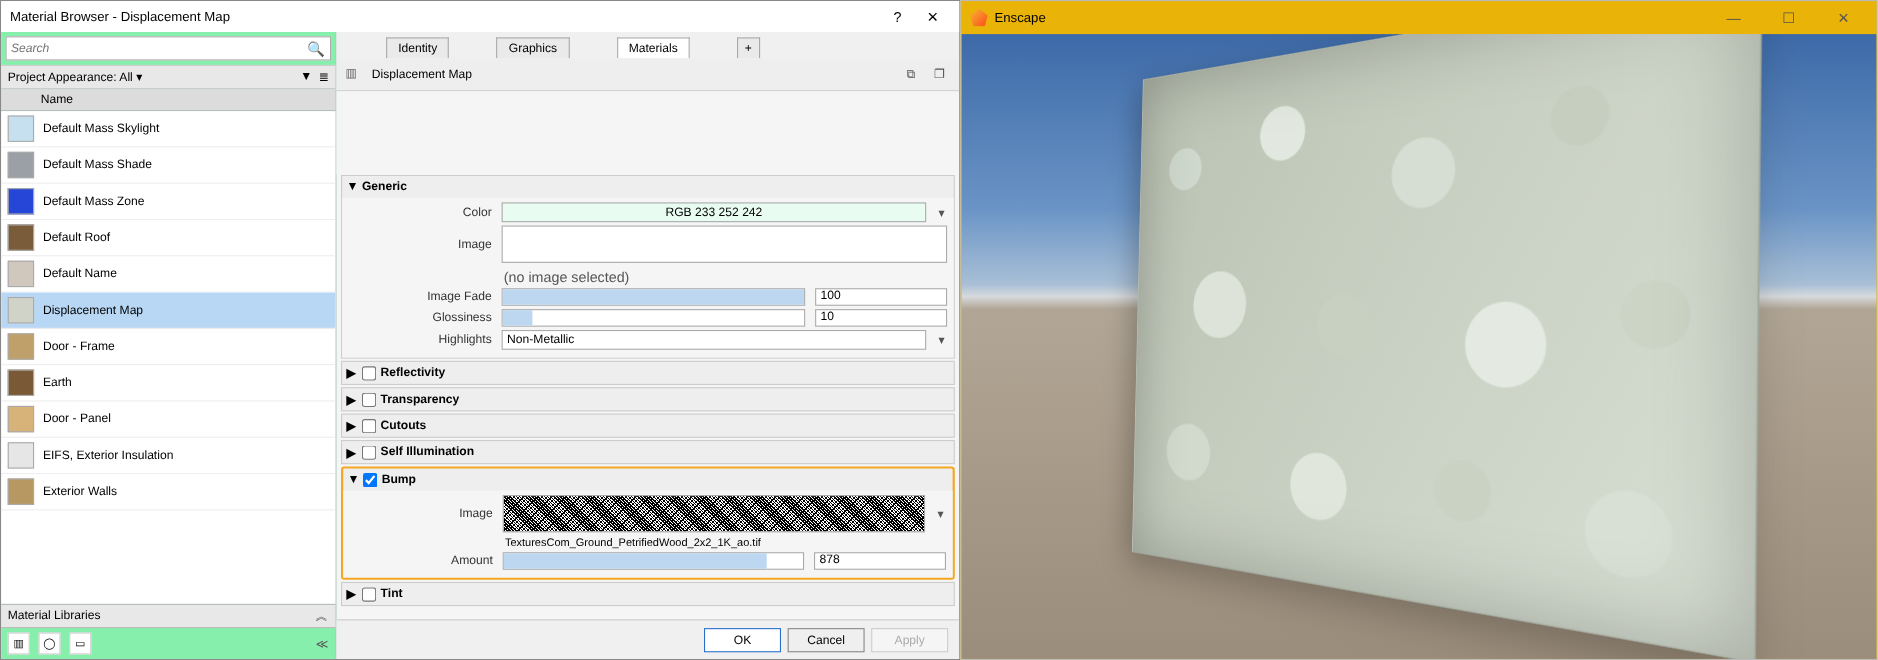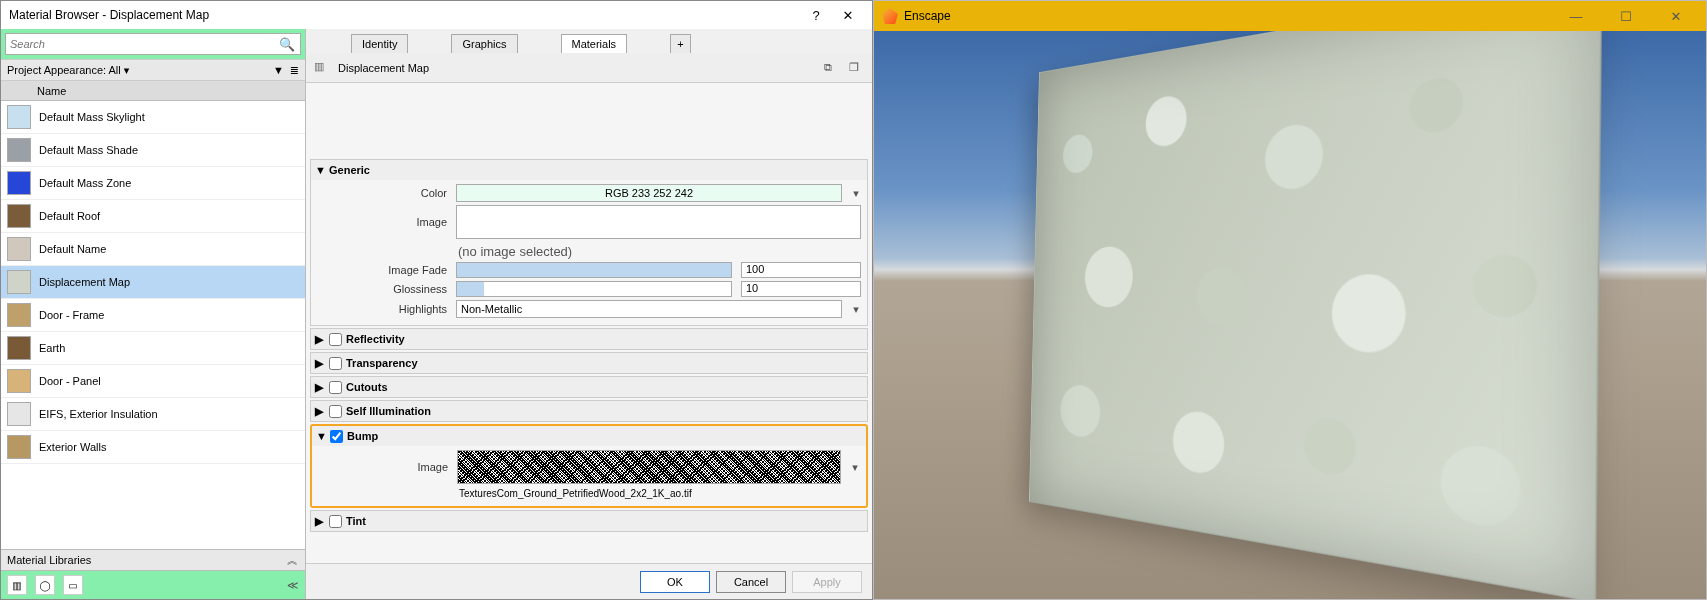--- a/index.html
+++ b/index.html
@@ -279,20 +279,29 @@
           <div class="sect-body">
             <div class="row">
               <span class="lblw">Image</span>
               <div class="bump-img"></div>
               <span class="dd">▾</span>
             </div>
             <div class="row">
                 <span class="lblw"></span>
                 <span class="bump-name">TexturesCom_Ground_PetrifiedWood_2x2_1K_ao.tif</span>
               </div>
+            <div class="row">
+              <span class="lblw">Amount</span>
+              <div class="slider">
+                  <div class="fill" style="width:88%"></div>
+                </div>
+              <div class="numbox">
+                  <span>878</span>
+                </div>
+            </div>
           </div>
         </div>
 
         <div class="section">
           <div class="sect-head">
               <span class="tri">▶</span>
               <input type="checkbox" style=""> 
               <span>Tint</span>
             </div>
         </div>

